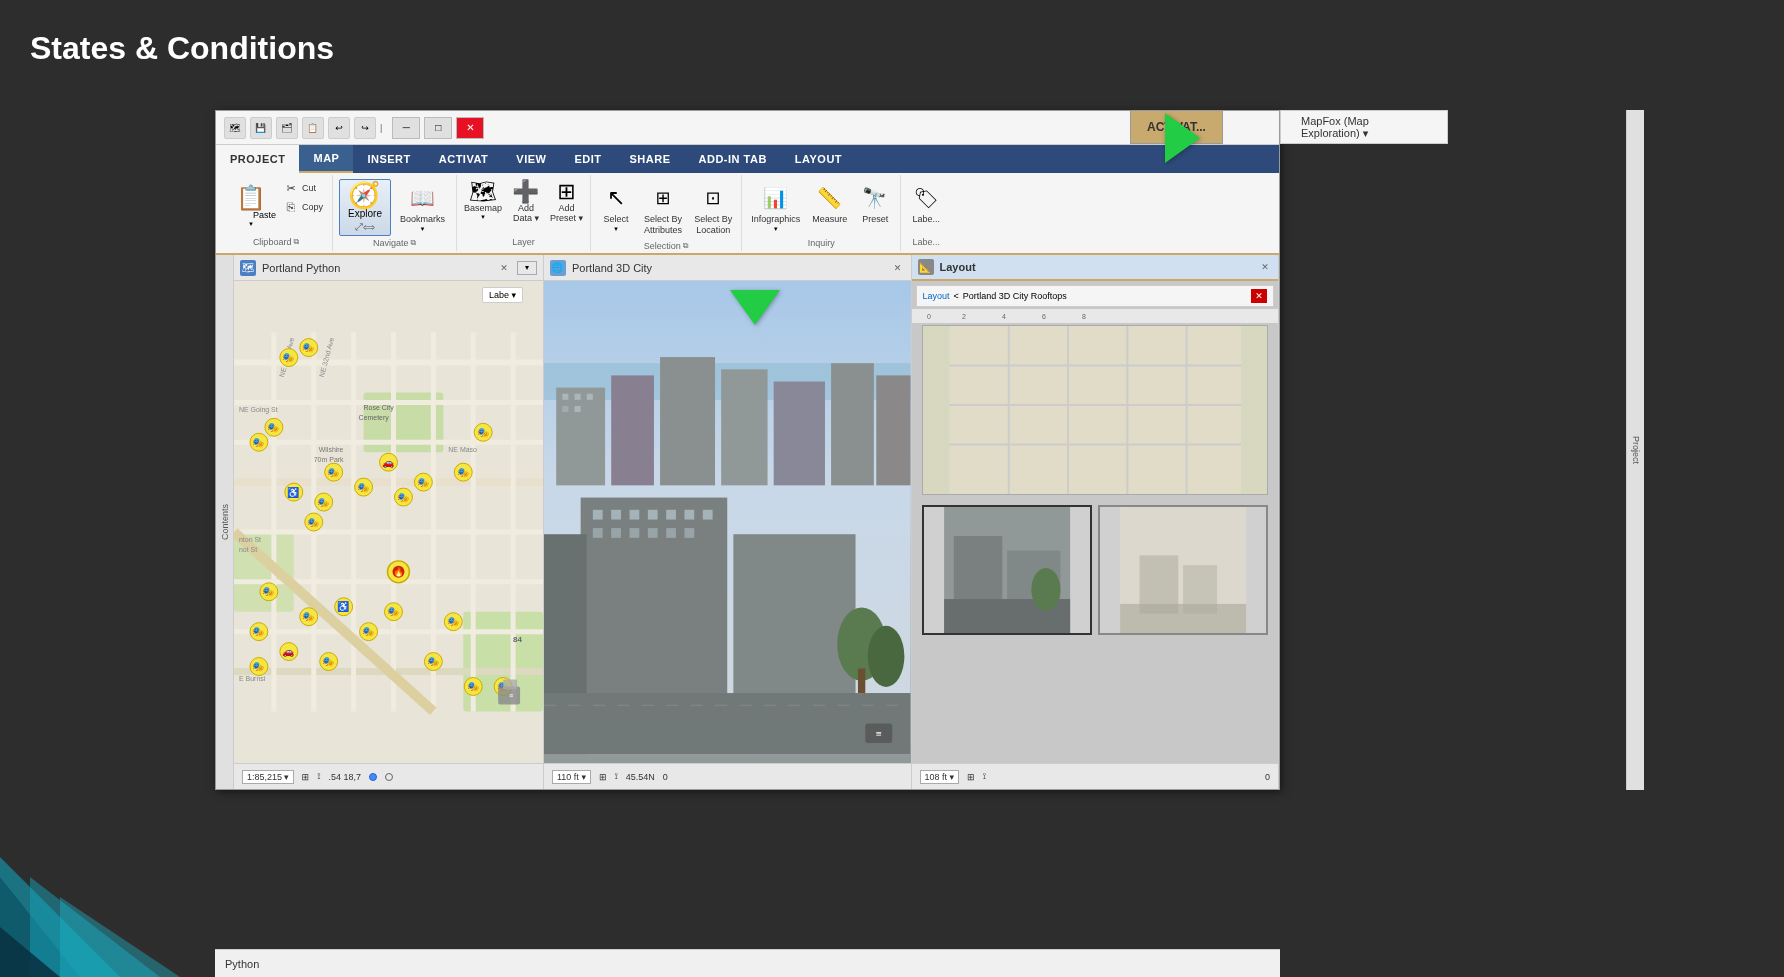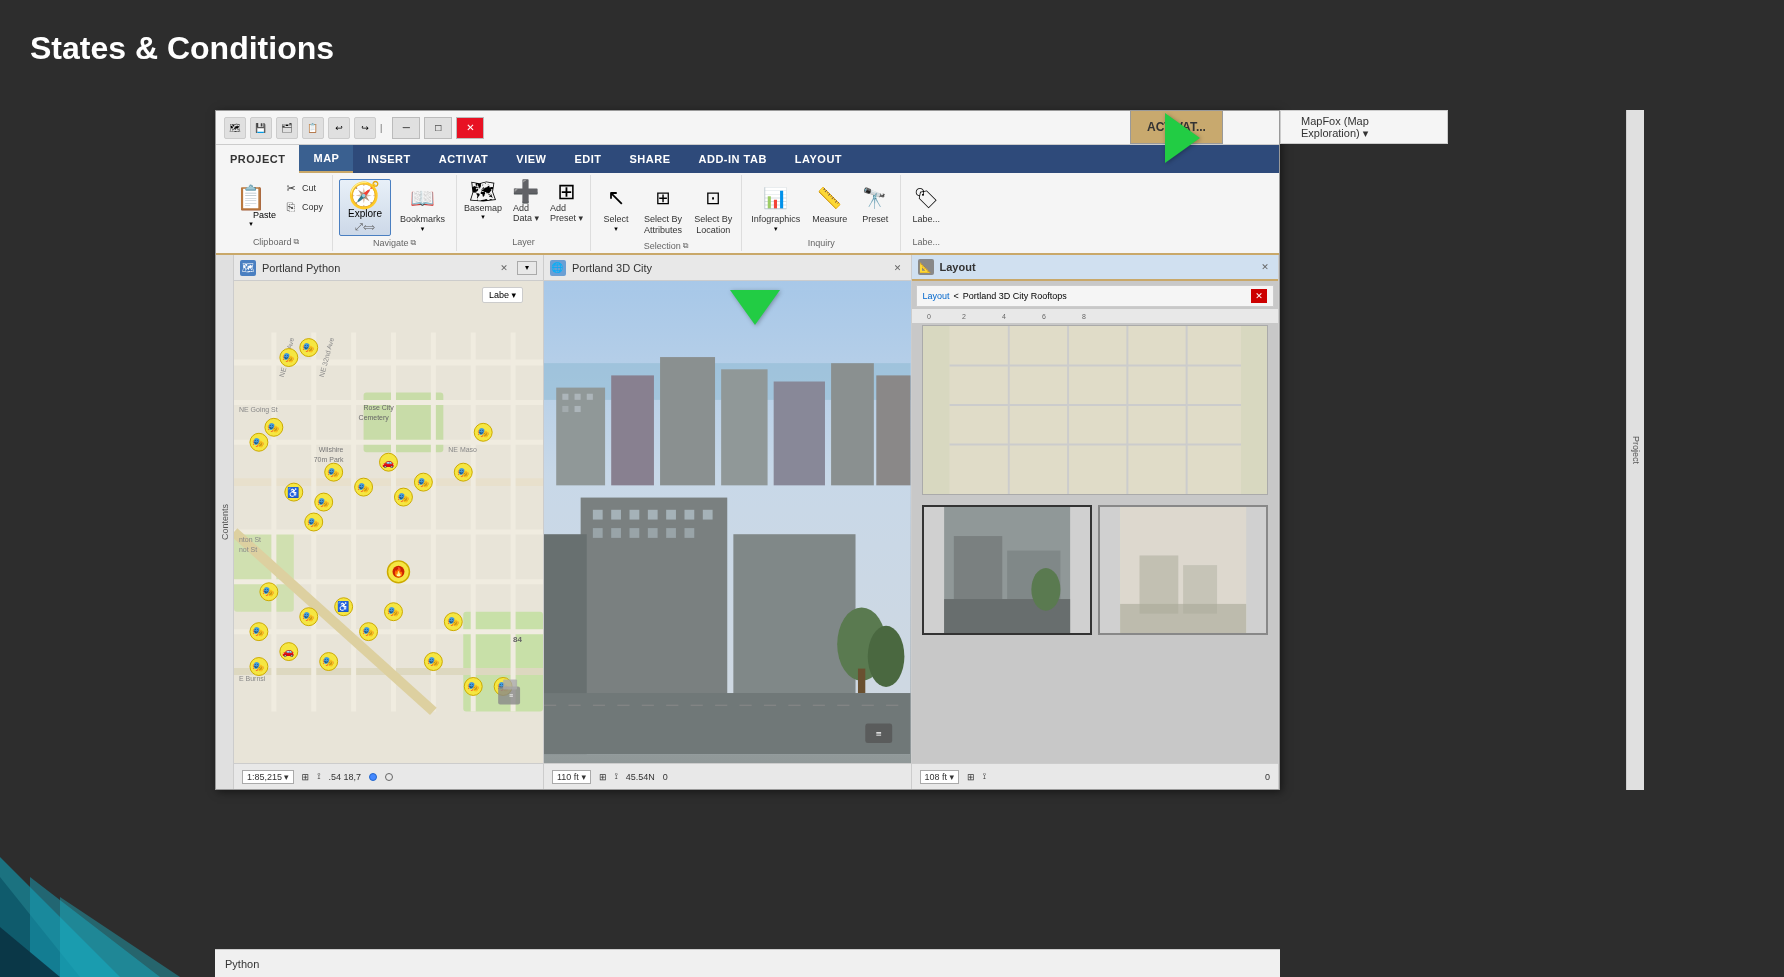--- a/index.html
+++ b/index.html
@@ -582,21 +582,21 @@
       flex-direction: column;
       align-items: center;
       padding: 2px 3px;
       cursor: pointer;
       min-width: 38px;
     }
     .layer-btn-icon {
       font-size: 22px;
       line-height: 1;
     }
-    .layer-btn-label { font-size: 9px; color: #333; text-align: left; }
+    .layer-btn-label { font-size: 9px; color: #333; text-align: center; }
 
     
     .arrow-right {
       width: 0;
       height: 0;
       border-top: 25px solid transparent;
       border-bottom: 25px solid transparent;
       border-left: 35px solid #22cc44;
       filter: drop-shadow(1px 1px 2px rgba(0,0,0,0.3));
     }

